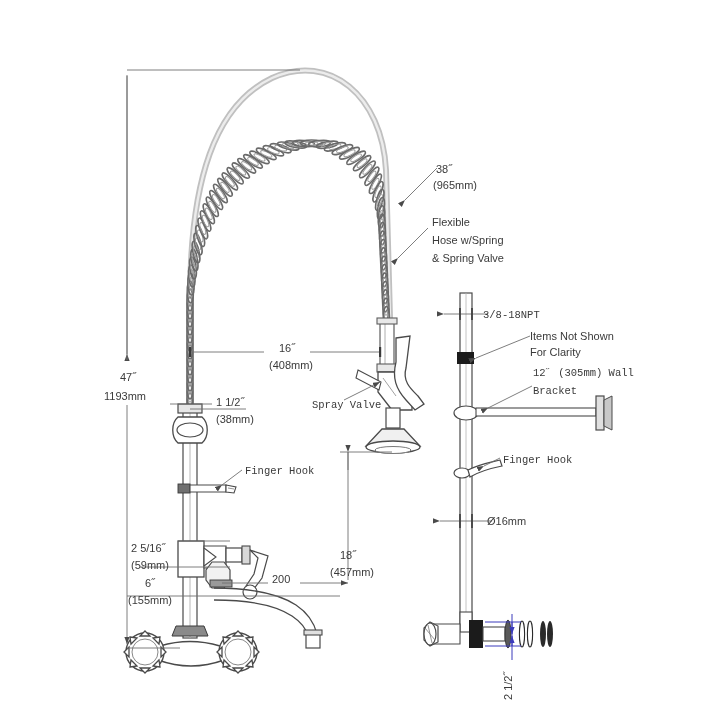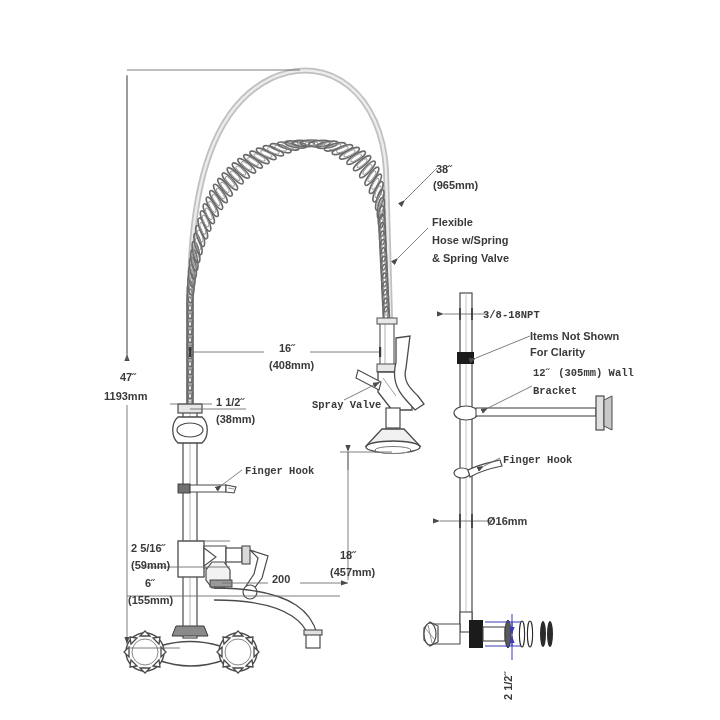--- a/index.html
+++ b/index.html
@@ -1,18 +1,18 @@
 <!DOCTYPE html>
 <html><head>
 <meta charset="utf-8">
 <style>
   html,body{margin:0;padding:0;background:#ffffff;}
   body{width:720px;height:720px;overflow:hidden;
        font-family:"Liberation Sans",sans-serif;}
-  #stage{position:relative;width:592px;height:720px;background:#e5e5e5;font-weight:bold;}
+  #stage{position:relative;width:592px;height:720px;background:#e5e5e5;}
   svg{display:block;}
   .lbl{font-family:"Liberation Sans",sans-serif;fill:#3a3a3a;font-size:11px;}
   .lbl-mono{font-family:"Liberation Mono",monospace;fill:#3a3a3a;font-size:10.5px;}
 </style>
 </head>
 <body>
 
 <div id="stage">
 <svg width="720" height="720" viewBox="0 0 720 720">
 

